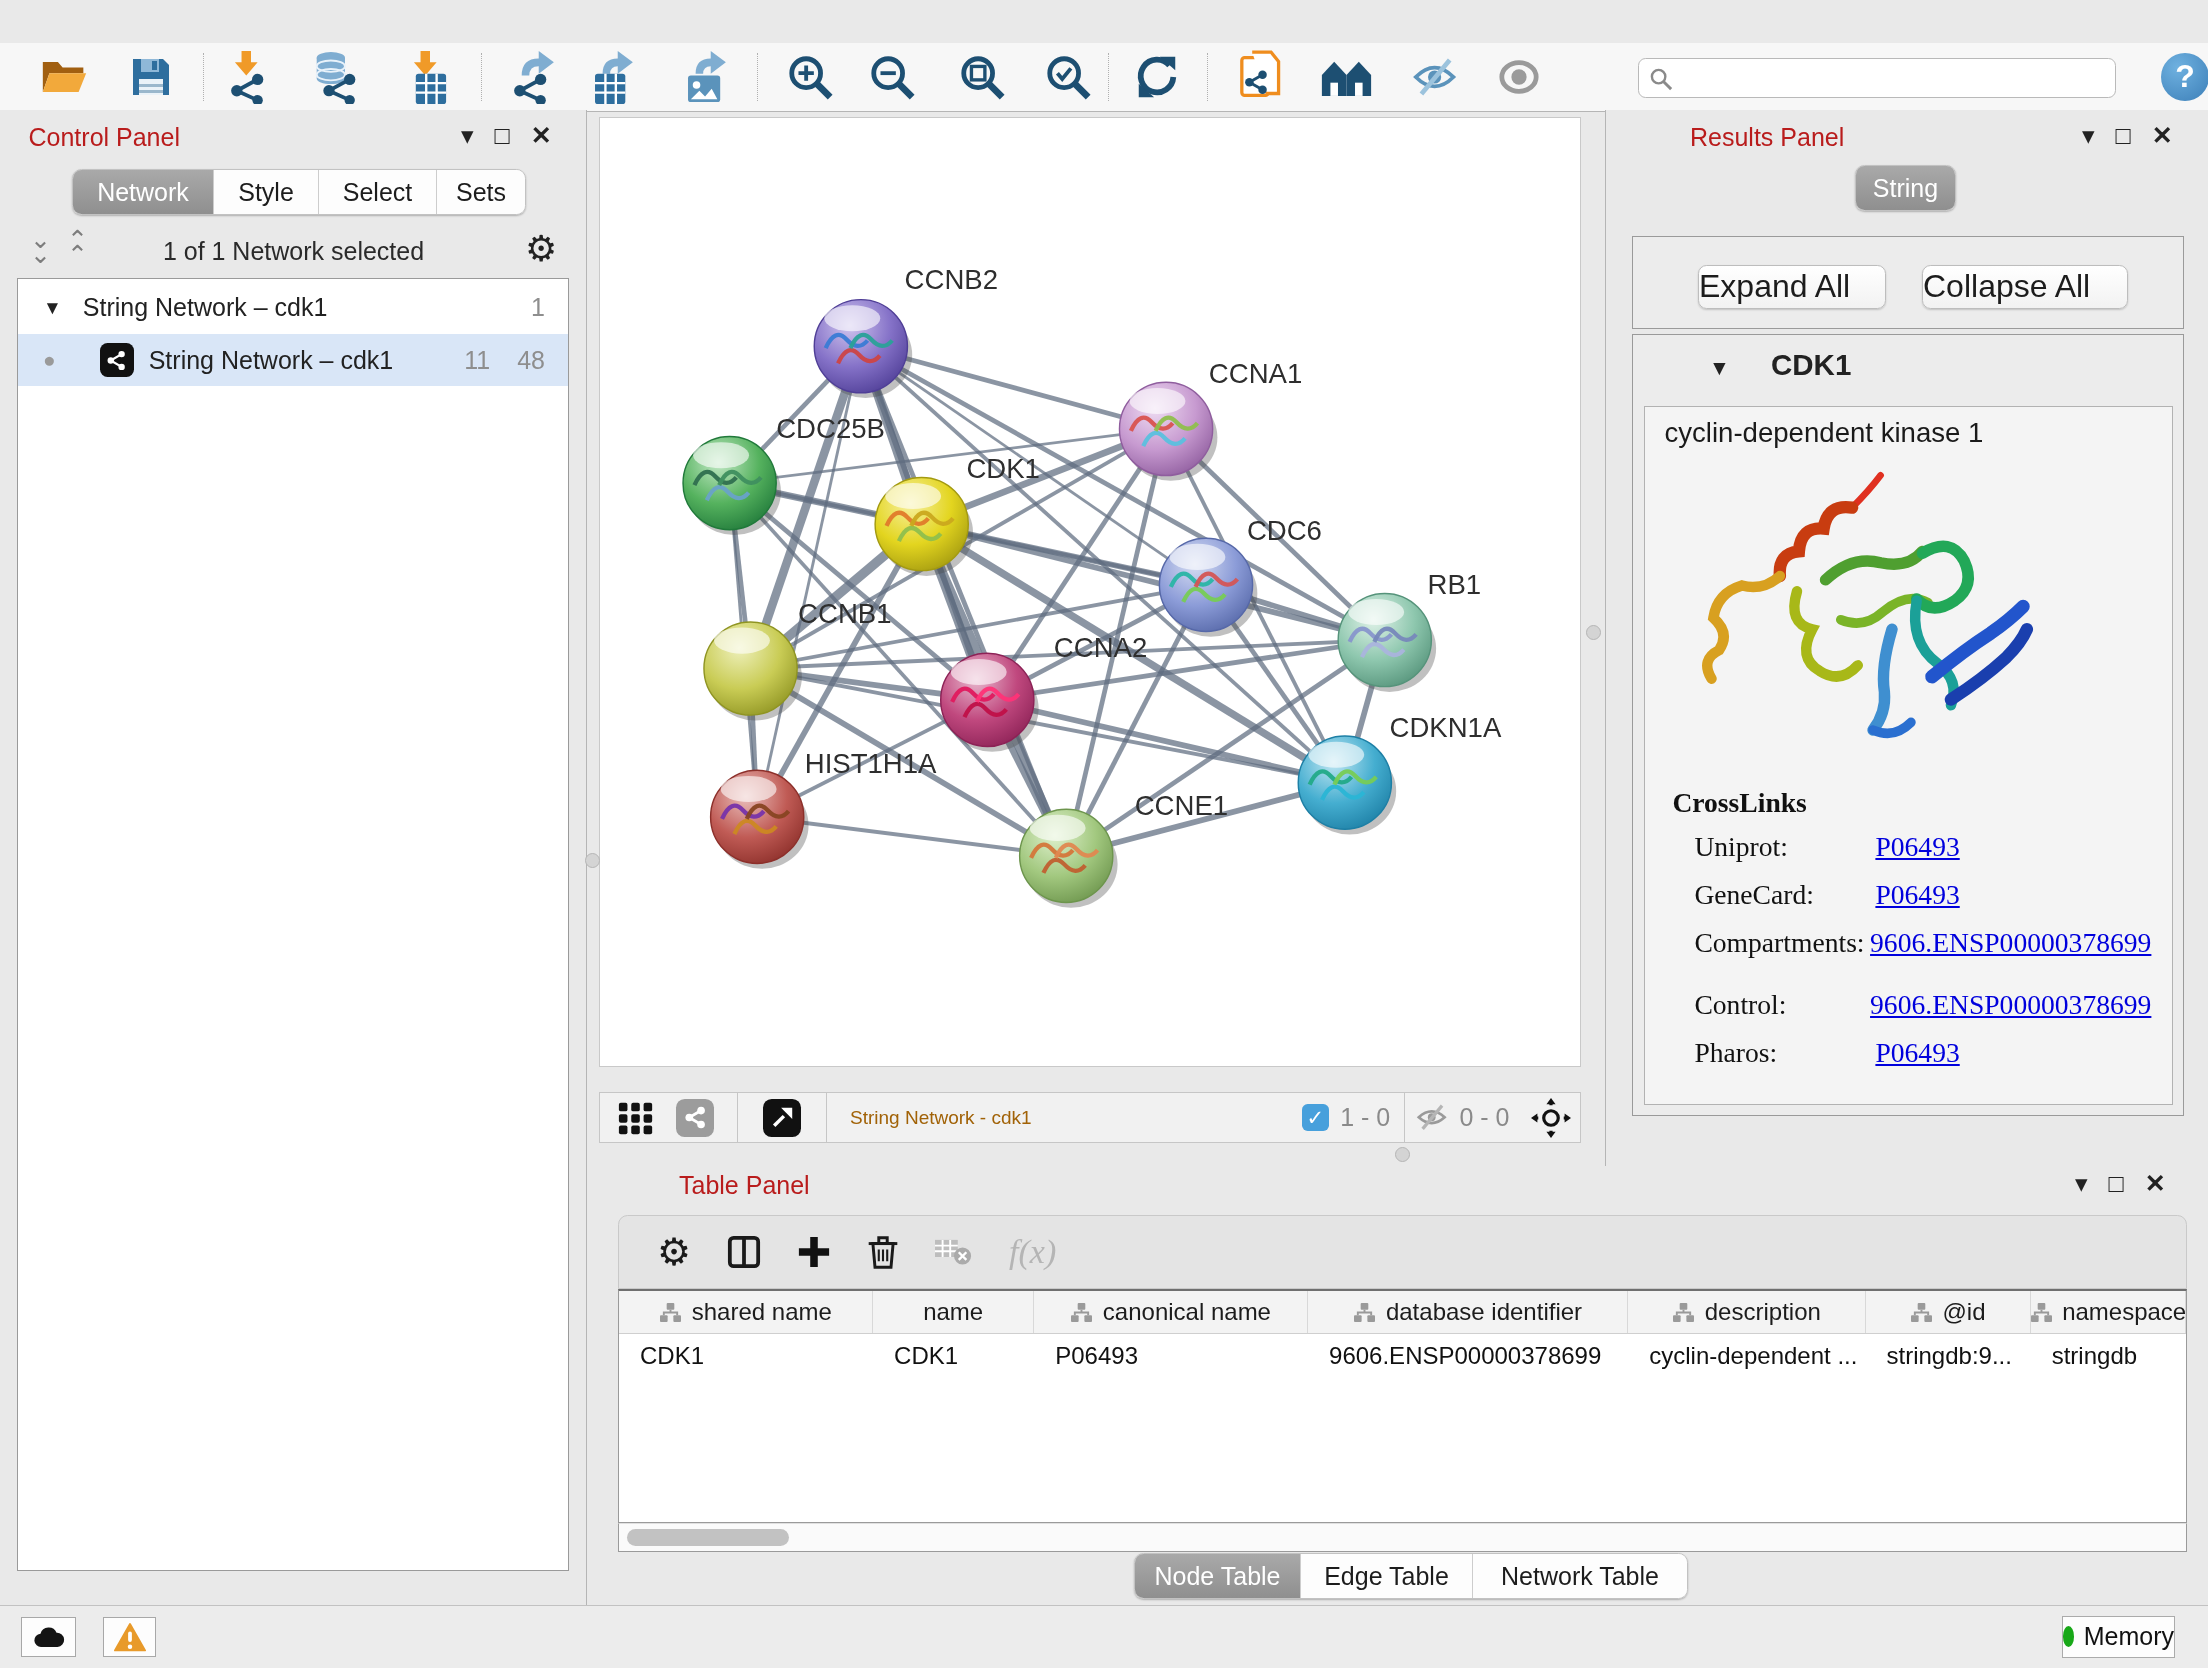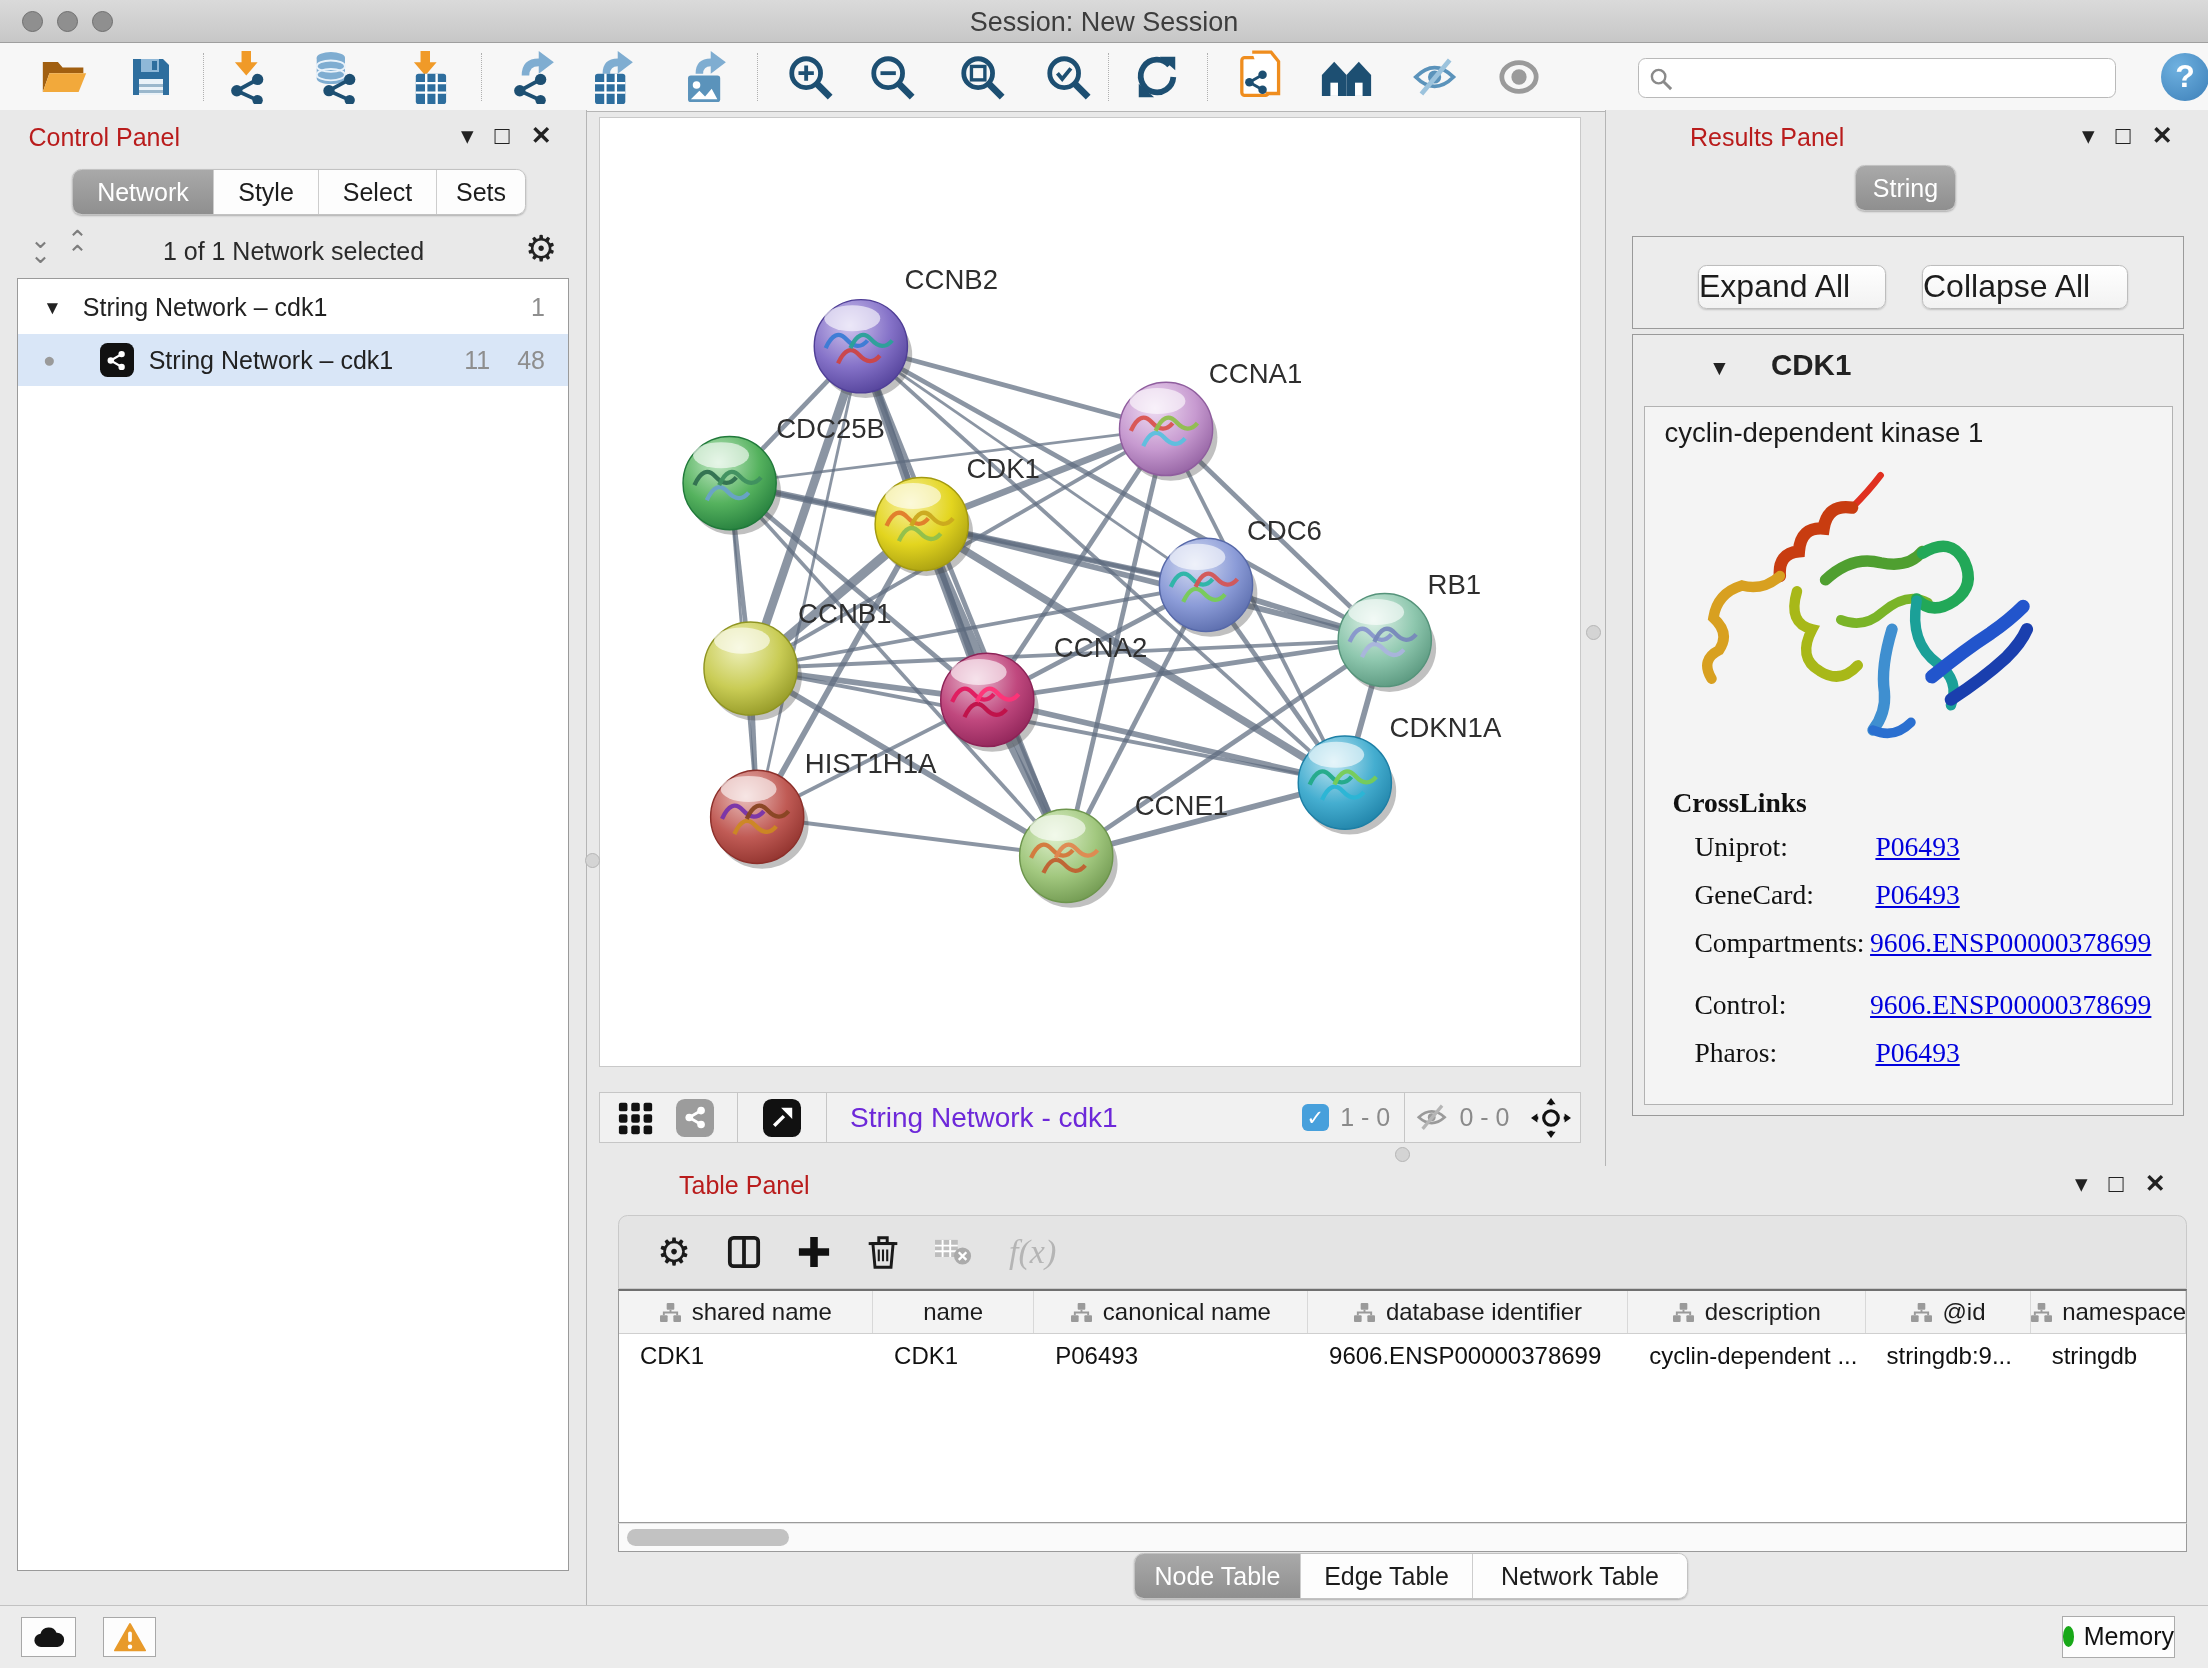--- a/index.html
+++ b/index.html
@@ -108,26 +108,20 @@
     background:#fdfdfd;border:1px solid #ababab;display:flex;align-items:center;
     justify-content:center;gap:9.5px;font-size:25px;color:#111;box-sizing:border-box;}
   .greendot{width:21px;height:21px;border-radius:50%;background:#18a818;}
   .treeicon{flex:none;}
 </style>
 </head>
 <body>
 
 <div class="app">
 
-  <div class="titlebar">
-    <div class="tl-dot" style="left:22px"></div>
-    <div class="tl-dot" style="left:57px"></div>
-    <div class="tl-dot" style="left:92px"></div>
-    <div class="win-title">Session: New Session</div>
-  </div>
 
   <div class="toolbar">
     <div class="tbtn" style="left:38px">
       <svg width="49" height="42" viewBox="0 0 52 44">
           <path d="M3 38V6h16l5 6h22v6H10z" fill="#a15f10"></path>
           <path d="M10 18h39l-8 20H3z" fill="#f2a93b"></path>
         </svg>
     </div>
     <div class="tbtn" style="left:124px">
       <svg width="44" height="44" viewBox="0 0 44 44">
@@ -572,21 +566,21 @@
         </svg>
     </div>
     <div class="ntsep" style="margin-left:23px"></div>
     <div class="ntbtn blackbtn" style="margin-left:25px">
       <svg width="25" height="25" viewBox="0 0 36 36">
           <path d="M6 30l14-14" stroke="#fff" stroke-width="5"></path>
           <path d="M16 4h16v16l-6-6-4-4z" fill="#fff"></path>
         </svg>
     </div>
     <div class="ntsep" style="margin-left:25px"></div>
-    <div style="margin-left:23px;font-size:28px;color:#6d28d9">String Network - cdk1</div>
+    <div style="margin-left:23px;font-size:19px;color:#a16207">String Network - cdk1</div>
     <div class="cb" style="margin-left:auto">✓</div>
     <div class="ntcount" style="margin-left:11.4px">1 - 0</div>
     <div class="ntsep" style="margin-left:13.3px"></div>
     <div class="ntbtn" style="margin-left:11.4px">
       <svg width="34" height="28.5" viewBox="0 0 52 44">
           <path d="M4 22Q24 4 44 22Q24 40 4 22z" fill="none" stroke="#9a9a9a" stroke-width="4"></path>
           <circle cx="24" cy="22" r="6" fill="#9a9a9a"></circle>
           <path d="M10 40L40 4" stroke="#b5b5b5" stroke-width="5"></path>
         </svg>
     </div>

